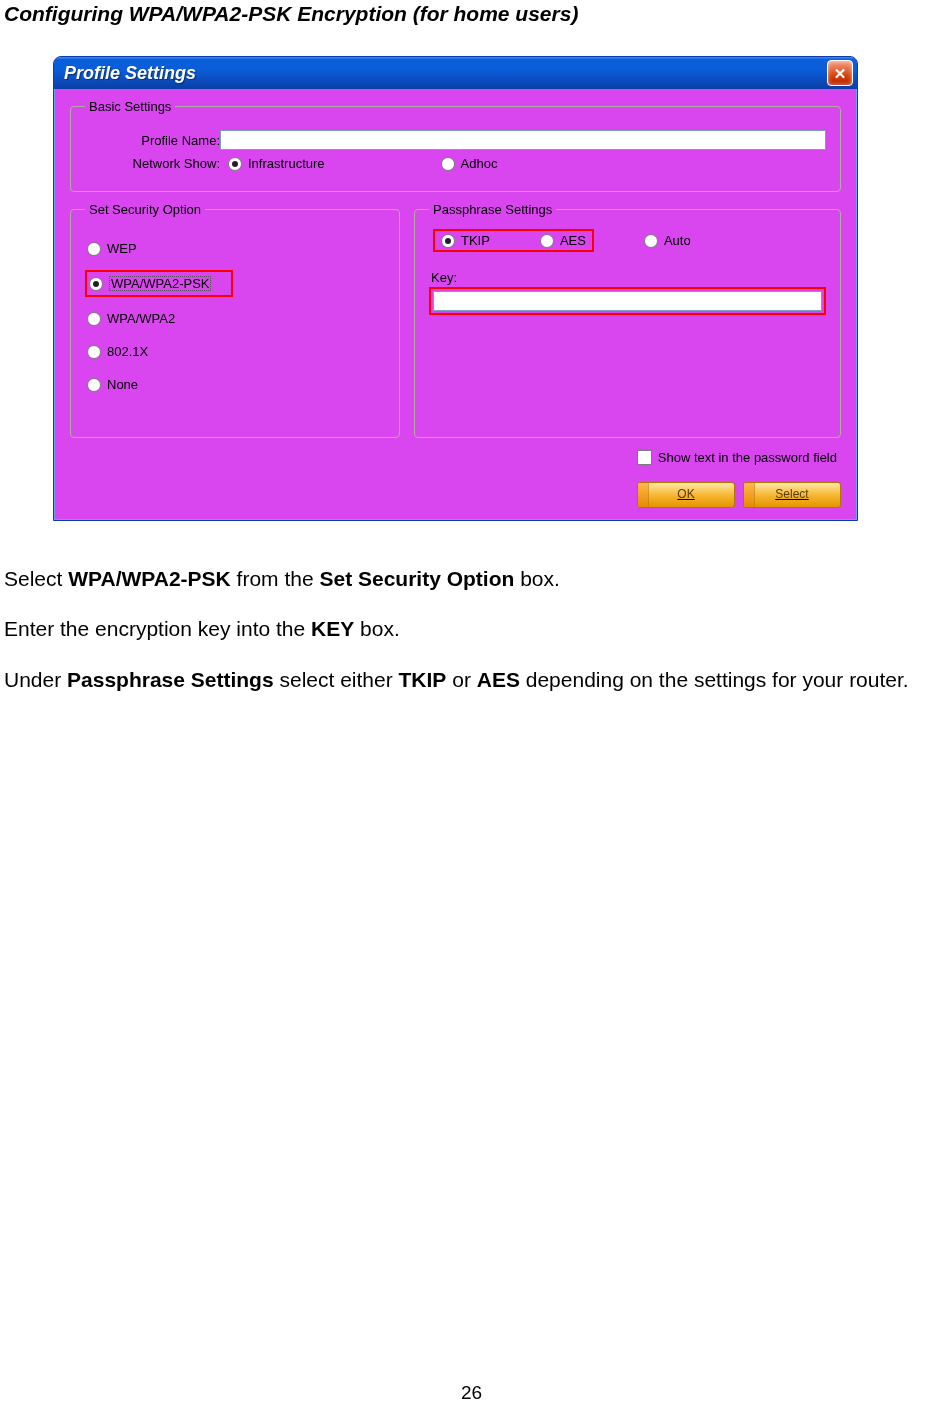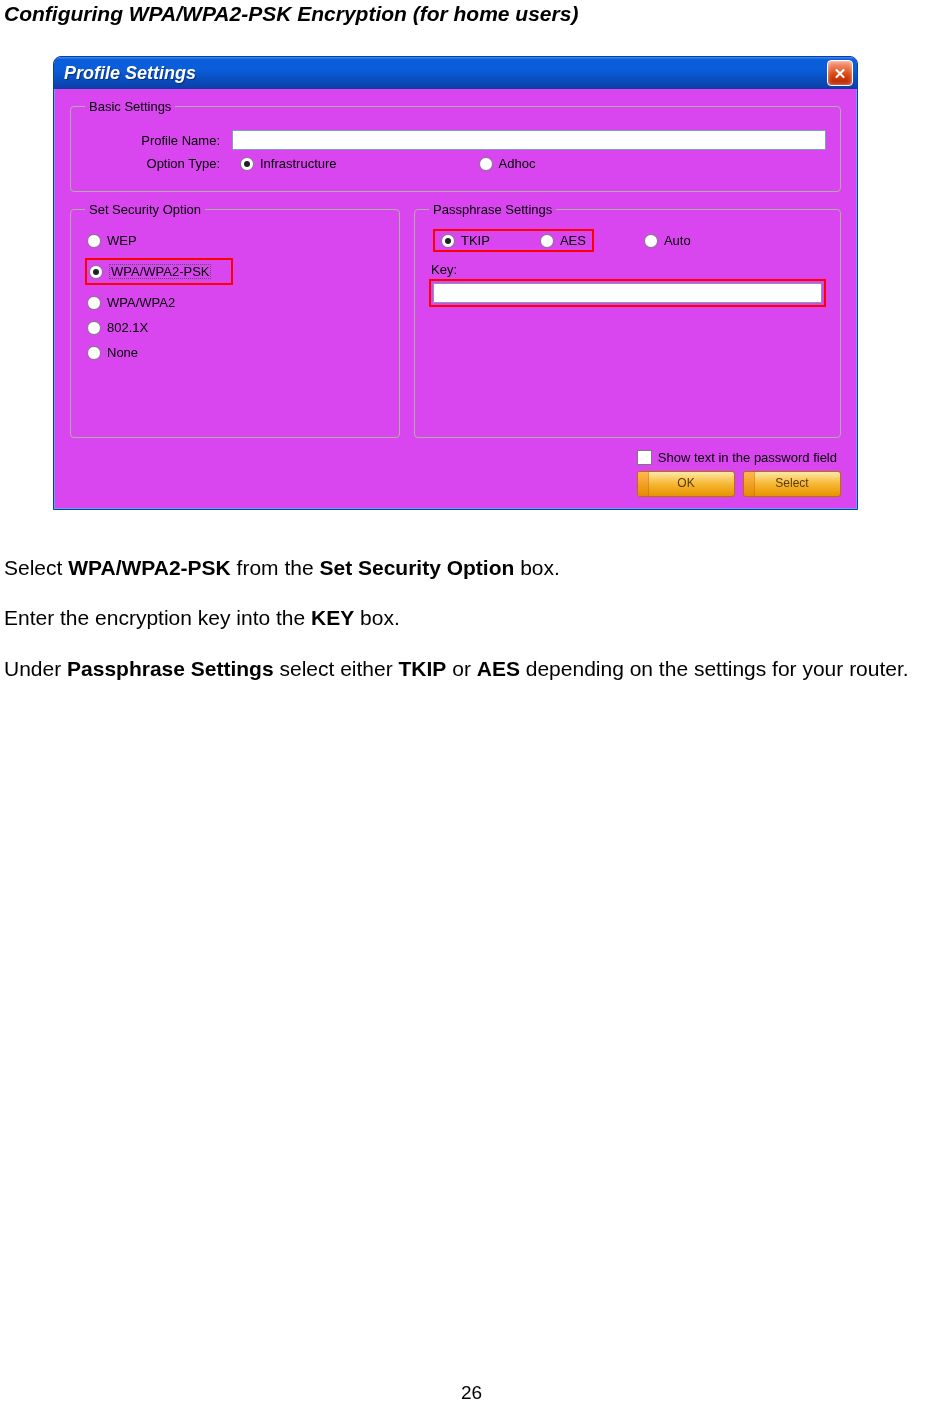--- a/index.html
+++ b/index.html
@@ -79,21 +79,21 @@
     color: #000;
   }
   .row {
     display: flex;
     align-items: center;
     margin: 6px 0;
   }
   .row label.lbl {
     width: 135px;
     text-align: right;
-    padding-right: 12px;
+    padding-right: 0;
   }
   .textbox {
     flex: 1;
     height: 20px;
     border: 1px solid #7f9db9;
     background: #fff;
     box-sizing: border-box;
   }
   .radio-wrap {
     display: inline-flex;
@@ -131,39 +131,39 @@
   .sec-fs {
     width: 300px;
   }
   .pass-fs {
     flex: 1;
   }
   .sec-item {
     display: flex;
     align-items: center;
     padding: 4px 2px;
-    margin: 2px 0;
+    margin: 10px 0;
   }
   .hl-red {
     border: 2px solid #ff0000;
   }
   .pass-top {
     display: flex;
     align-items: center;
     padding: 2px 4px;
     gap: 10px;
   }
   .pass-hl {
     border: 2px solid #ff0000;
     padding: 2px 6px;
     display: flex;
     align-items: center;
   }
   .keylabel {
-    margin: 8px 0 2px 2px;
+    margin: 16px 0 2px 2px;
   }
   .keybox-wrap {
     border: 2px solid #ff0000;
     padding: 2px;
   }
   .keybox {
     width: 100%;
     height: 20px;
     border: 1px solid #7f9db9;
     background: #fff;
@@ -179,21 +179,22 @@
     width: 13px;
     height: 13px;
     border: 1px solid #7a7a7a;
     background: #fff;
     margin-right: 6px;
   }
   .btn-row {
     display: flex;
     justify-content: flex-end;
     gap: 8px;
-    margin-top: 6px;
+    margin-top: 17px;
+    text-decoration: underline;
   }
   .xp-btn {
     width: 96px;
     height: 24px;
     background: linear-gradient(to bottom, #fde9a8, #f7b733 50%, #e59400);
     border: 1px solid #b07400;
     border-radius: 3px;
     text-align: center;
     line-height: 22px;
     font-size: 12px;
@@ -249,22 +250,22 @@
       </div>
       <div class="client">
 
         <fieldset>
           <legend>Basic Settings</legend>
           <div class="row">
             <label class="lbl">Profile Name:</label>
             <input type="text" class="textbox" value="" style="">
           </div>
           <div class="row">
-            <label class="lbl">Option Type:</label>
-            <div style="flex:1; display:flex; gap:116px; padding-left:8px;">
+            <label class="lbl">Network Show:</label>
+            <div style="flex:1; display:flex; gap:90px; padding-left:8px;">
               <span class="radio-wrap">
                 <span class="radio-dot checked"></span>
                 <span>Infrastructure</span>
               </span>
               <span class="radio-wrap">
                 <span class="radio-dot"></span>
                 <span>Adhoc</span>
               </span>
             </div>
           </div>

